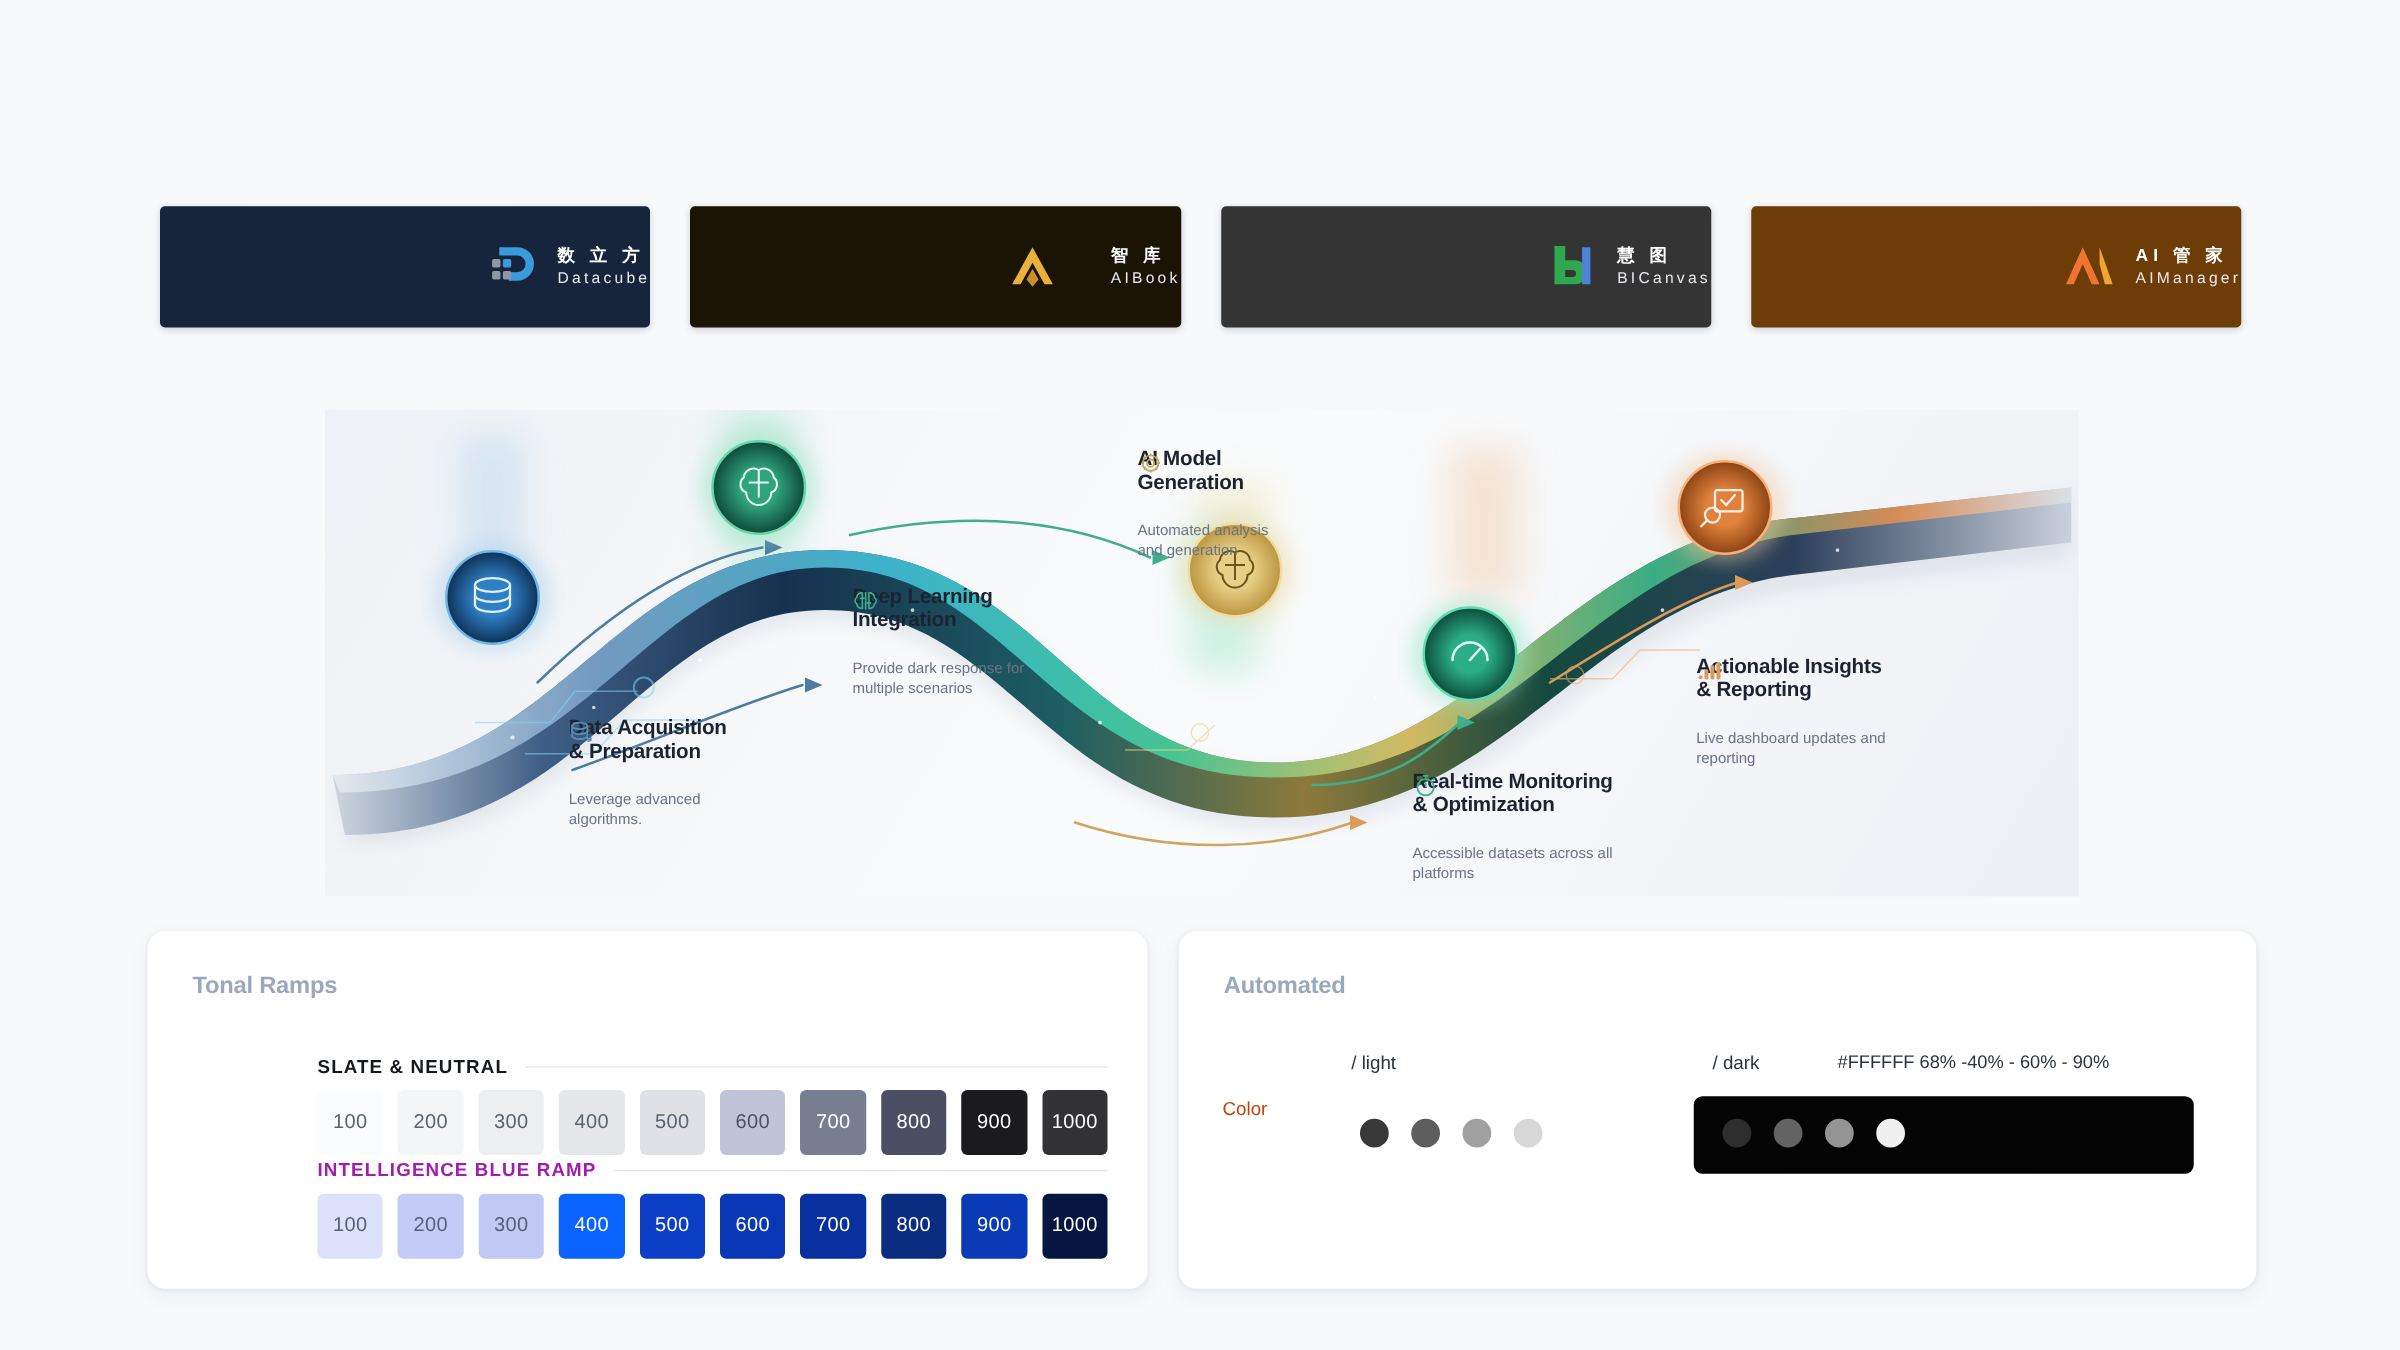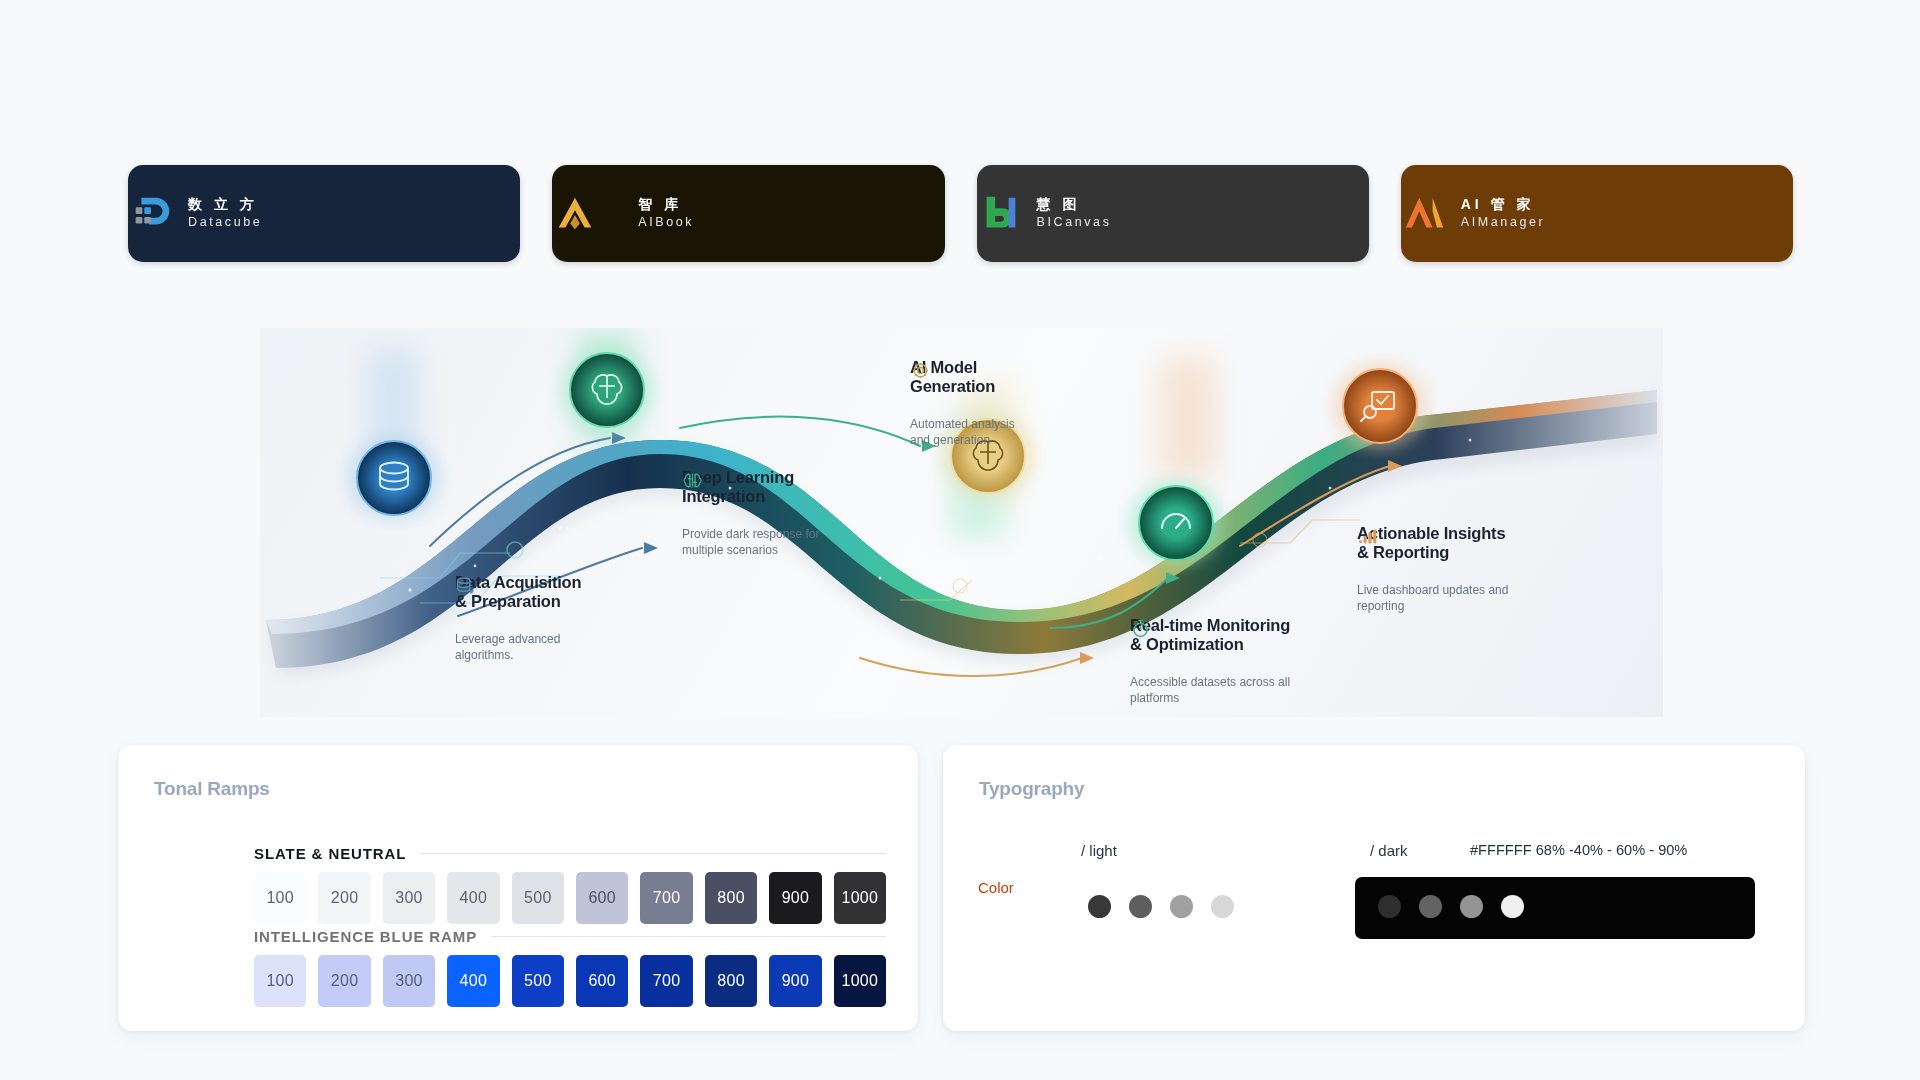--- a/index.html
+++ b/index.html
@@ -19,22 +19,22 @@
     color: #24303f; letter-spacing: -0.4px;
   }
 
   
   .brand-row {
     position: absolute; top: 165px; left: 128px;
     width: 1665px; height: 97px;
     display: flex; gap: 32px;
   }
   .brand-card {
-    flex: 1; border-radius: 15px;
-    display: flex; align-items: center; justify-content: flex-start;
+    flex: 1; border-radius: 4px;
+    display: flex; align-items: center; justify-content: flex-end;
     gap: 14px;
     box-shadow: 0 2px 6px rgba(20,30,50,.18);
     position: relative; overflow: hidden;
   }
   .brand-logo { width: 46px; height: 44px; flex: 0 0 auto; }
   .brand-text { display: flex; flex-direction: column; gap: 3px; }
   .brand-cn {
     font-size: 14px; font-weight: bold; letter-spacing: 4px;
     color: #ffffff; line-height: 1.1;
   }
@@ -439,40 +439,40 @@
           <div class="swatch" style="background: rgb(192, 196, 216); color: rgb(74, 82, 100);">600</div>
           <div class="swatch" style="background: rgb(119, 126, 146); color: rgb(255, 255, 255);">700</div>
           <div class="swatch" style="background: rgb(75, 79, 100); color: rgb(255, 255, 255);">800</div>
           <div class="swatch" style="background: rgb(27, 27, 29); color: rgb(255, 255, 255);">900</div>
           <div class="swatch" style="background: rgb(50, 50, 52); color: rgb(255, 255, 255);">1000</div>
         </div>
     </div>
 
     <div class="ramp-block" id="blue-block">
       <div class="ramp-head">
-        <span class="rh-label" id="blue-label" style="color: #737373;">INTELLIGENCE BLUE RAMP</span>
+        <span class="rh-label" id="blue-label" style="color: #a21caf;">INTELLIGENCE BLUE RAMP</span>
         <span class="rh-rule" id="blue-rule" style="background: rgb(223, 228, 243);"></span>
       </div>
       <div class="ramp-row" id="blue-row">
           <div class="swatch" style="background: rgb(221, 226, 251); color: rgb(85, 96, 122);">100</div>
           <div class="swatch" style="background: rgb(195, 203, 246); color: rgb(85, 96, 122);">200</div>
           <div class="swatch" style="background: rgb(192, 200, 244); color: rgb(85, 96, 122);">300</div>
           <div class="swatch" style="background: rgb(10, 99, 255); color: rgb(255, 255, 255);">400</div>
           <div class="swatch" style="background: rgb(12, 63, 198); color: rgb(255, 255, 255);">500</div>
           <div class="swatch" style="background: rgb(10, 55, 182); color: rgb(255, 255, 255);">600</div>
           <div class="swatch" style="background: rgb(9, 48, 159); color: rgb(255, 255, 255);">700</div>
           <div class="swatch" style="background: rgb(10, 45, 130); color: rgb(255, 255, 255);">800</div>
           <div class="swatch" style="background: rgb(11, 58, 182); color: rgb(255, 255, 255);">900</div>
           <div class="swatch" style="background: rgb(7, 21, 65); color: rgb(255, 255, 255);">1000</div>
         </div>
     </div>
   </div>
 
   <div class="panel" id="typo-panel">
-    <div class="panel-title">Typography</div>
+    <div class="panel-title">Automated</div>
   </div>
 
   <div class="typo-color-label">Color</div>
   <div class="typo-tag" id="tag-light">/ light</div>
   <div class="typo-tag" id="tag-dark">/ dark</div>
   <div class="typo-spec">#FFFFFF 68% -40% - 60% - 90%</div>
   <div class="dark-bar"></div>
   <div class="dot-row" id="dots-light">
       <div class="dot" style="background: rgb(56, 56, 56); box-shadow: rgba(255, 255, 255, 0.55) 0px 0px 0px 2px;"></div>
       <div class="dot" style="background: rgb(94, 94, 94); box-shadow: rgba(255, 255, 255, 0.55) 0px 0px 0px 2px;"></div>

